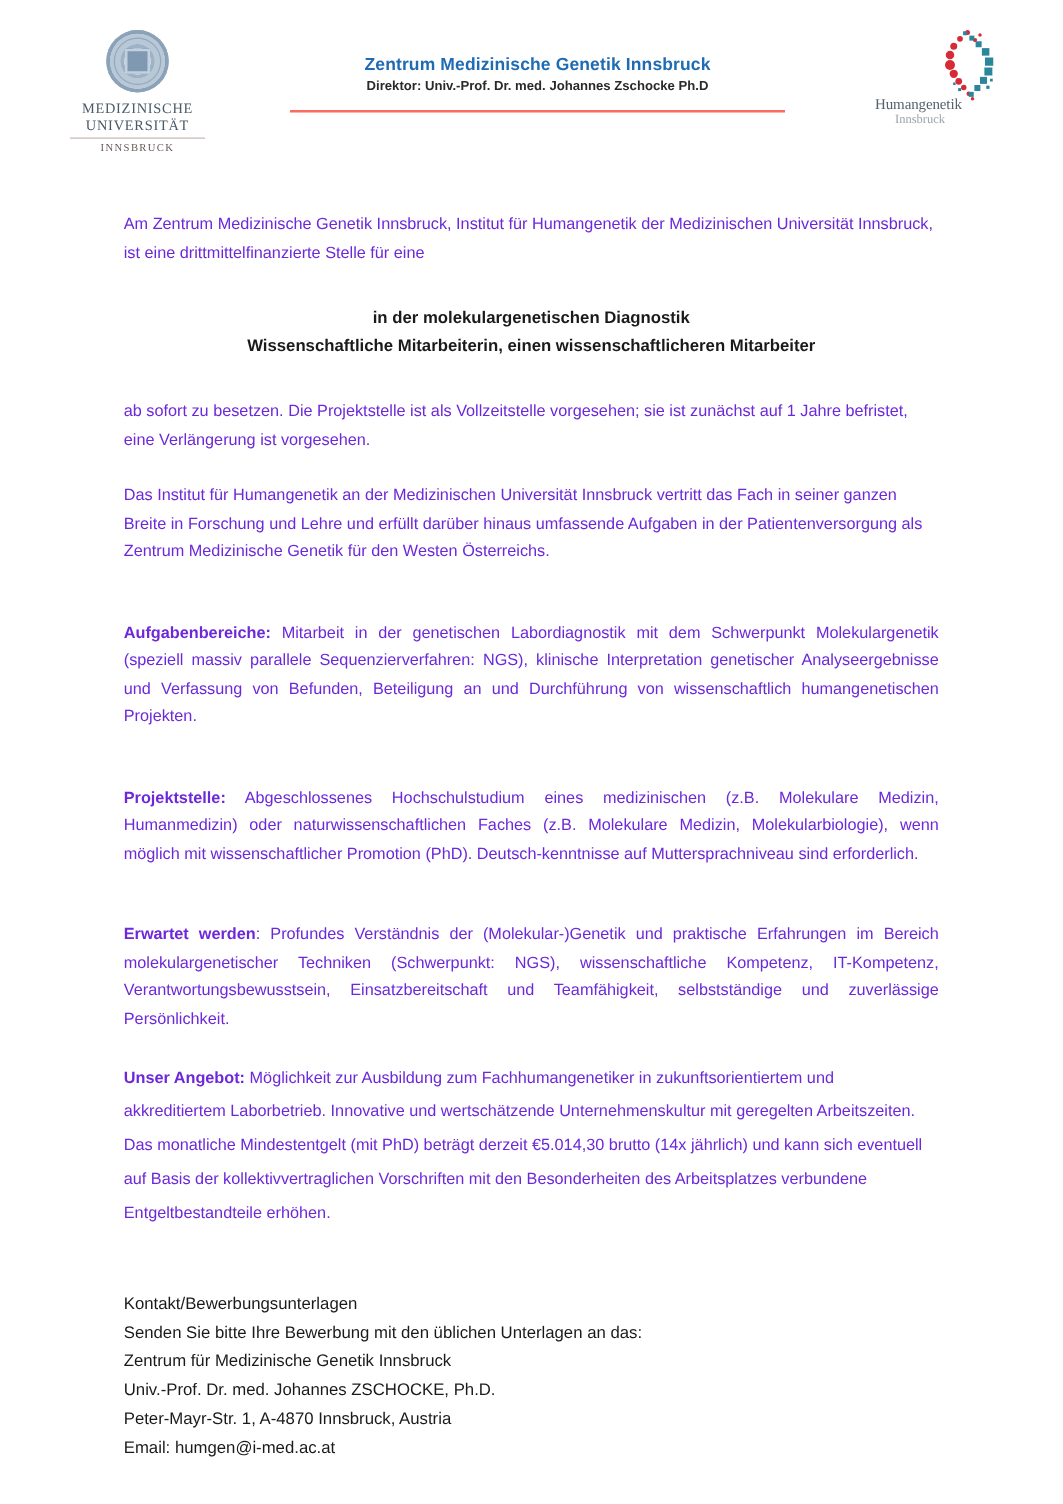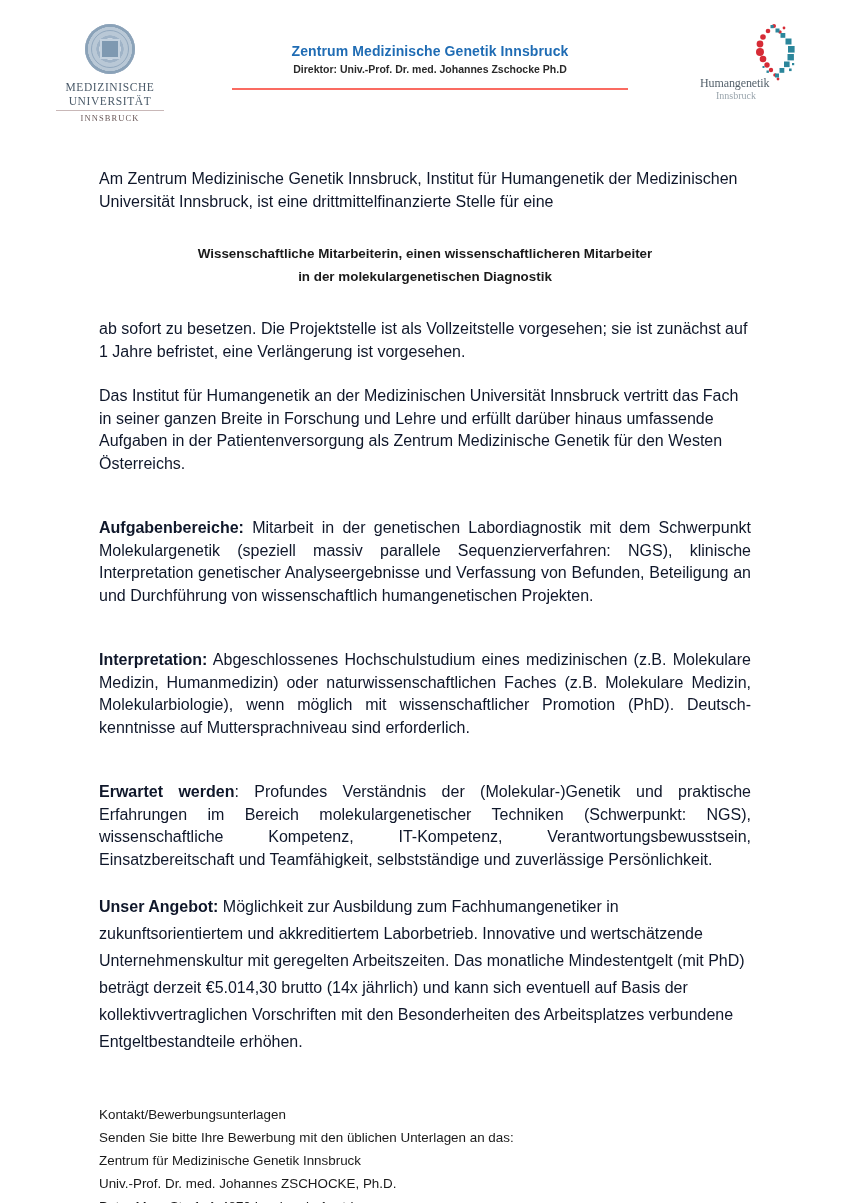--- a/index.html
+++ b/index.html
@@ -161,23 +161,23 @@
 
   
   .doc-body {
     position: absolute;
     left: 99px;
     top: 168px;
     width: 652px;
   }
   p {
     margin: 0;
-    font-size: 16px;
+    font-size: 13px;
     line-height: 22.5px;
-    color: #0f172a;
+    color: #6d28d9;
   }
   .p-justify { text-align: justify; margin-top: 20px; }
   .p-left    { text-align: left; }
   .gap-md { height: 22px; }
   .gap-lg { height: 30px; }
   .gap-xl { height: 48px; }
 
   .job-title {
     text-align: center;
     font-weight: bold;
@@ -258,41 +258,41 @@
       </div>
     </div>
   </div>
 
   <div class="doc-body">
 
     <p class="p-left">Am Zentrum Medizinische Genetik Innsbruck, Institut für Humangenetik der Medizinischen Universität Innsbruck, ist eine drittmittelfinanzierte Stelle für eine</p>
 
     <div class="gap-lg"></div>
 
+    <div class="job-title">in der molekulargenetischen Diagnostik</div>
     <div class="job-title">Wissenschaftliche Mitarbeiterin, einen wissenschaftlicheren Mitarbeiter</div>
-    <div class="job-title">in der molekulargenetischen Diagnostik</div>
 
     <div class="gap-lg"></div>
 
     <p class="p-left">ab sofort zu besetzen. Die Projektstelle ist als Vollzeitstelle vorgesehen; sie ist zunächst auf 1 Jahre befristet, eine Verlängerung ist vorgesehen.</p>
 
     <div class="gap-md"></div>
 
     <p class="p-left">Das Institut für Humangenetik an der Medizinischen Universität Innsbruck vertritt das Fach in seiner ganzen Breite in Forschung und Lehre und erfüllt darüber hinaus umfassende Aufgaben in der Patientenversorgung als Zentrum Medizinische Genetik für den Westen Österreichs.</p>
 
     <div class="gap-md"></div>
 
     <p class="p-justify">
       <span class="lead">Aufgabenbereiche:</span><span> Mitarbeit in der genetischen Labordiagnostik mit dem Schwerpunkt Molekulargenetik (speziell massiv parallele Sequenzierverfahren: NGS), klinische Interpretation genetischer Analyseergebnisse und Verfassung von Befunden, Beteiligung an und Durchführung von wissenschaftlich humangenetischen Projekten.</span>
     </p>
 
     <div class="gap-md"></div>
 
     <p class="p-justify">
-      <span class="lead">Interpretation:</span><span> Abgeschlossenes Hochschulstudium eines medizinischen (z.B. Molekulare Medizin, Humanmedizin) oder naturwissenschaftlichen Faches (z.B. Molekulare Medizin, Molekularbiologie), wenn möglich mit wissenschaftlicher Promotion (PhD). Deutsch-kenntnisse auf Muttersprachniveau sind erforderlich.</span>
+      <span class="lead">Projektstelle:</span><span> Abgeschlossenes Hochschulstudium eines medizinischen (z.B. Molekulare Medizin, Humanmedizin) oder naturwissenschaftlichen Faches (z.B. Molekulare Medizin, Molekularbiologie), wenn möglich mit wissenschaftlicher Promotion (PhD). Deutsch-kenntnisse auf Muttersprachniveau sind erforderlich.</span>
     </p>
 
     <div class="gap-md"></div>
 
     <p class="p-justify">
       <span class="lead">Erwartet werden</span><span>: Profundes Verständnis der (Molekular-)Genetik und praktische Erfahrungen im Bereich molekulargenetischer Techniken (Schwerpunkt: NGS), wissenschaftliche Kompetenz, IT-Kompetenz, Verantwortungsbewusstsein, Einsatzbereitschaft und Teamfähigkeit, selbstständige und zuverlässige Persönlichkeit.</span>
     </p>
 
     <div class="gap-md"></div>
 

